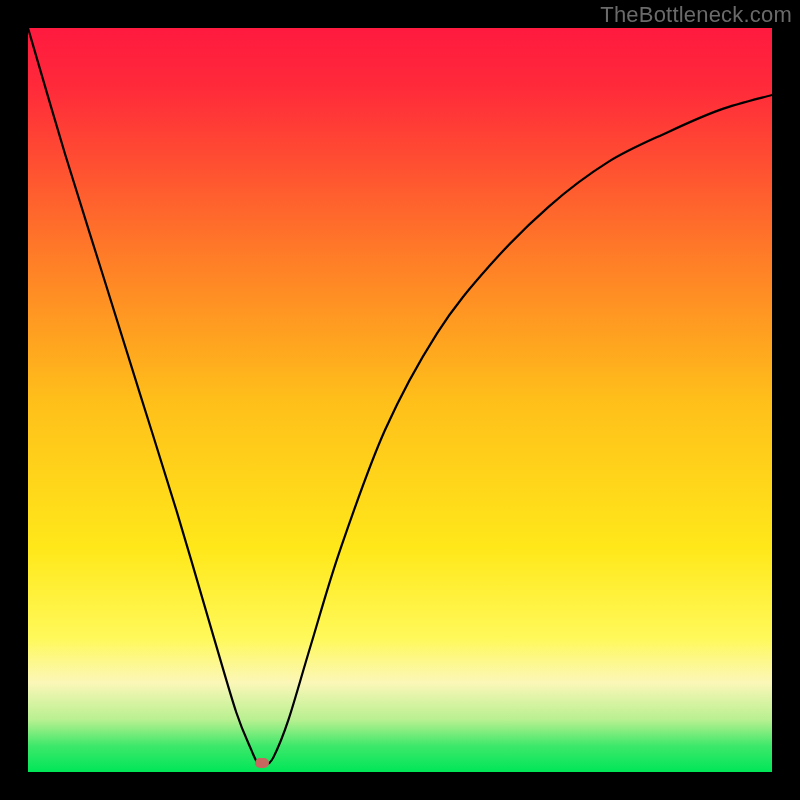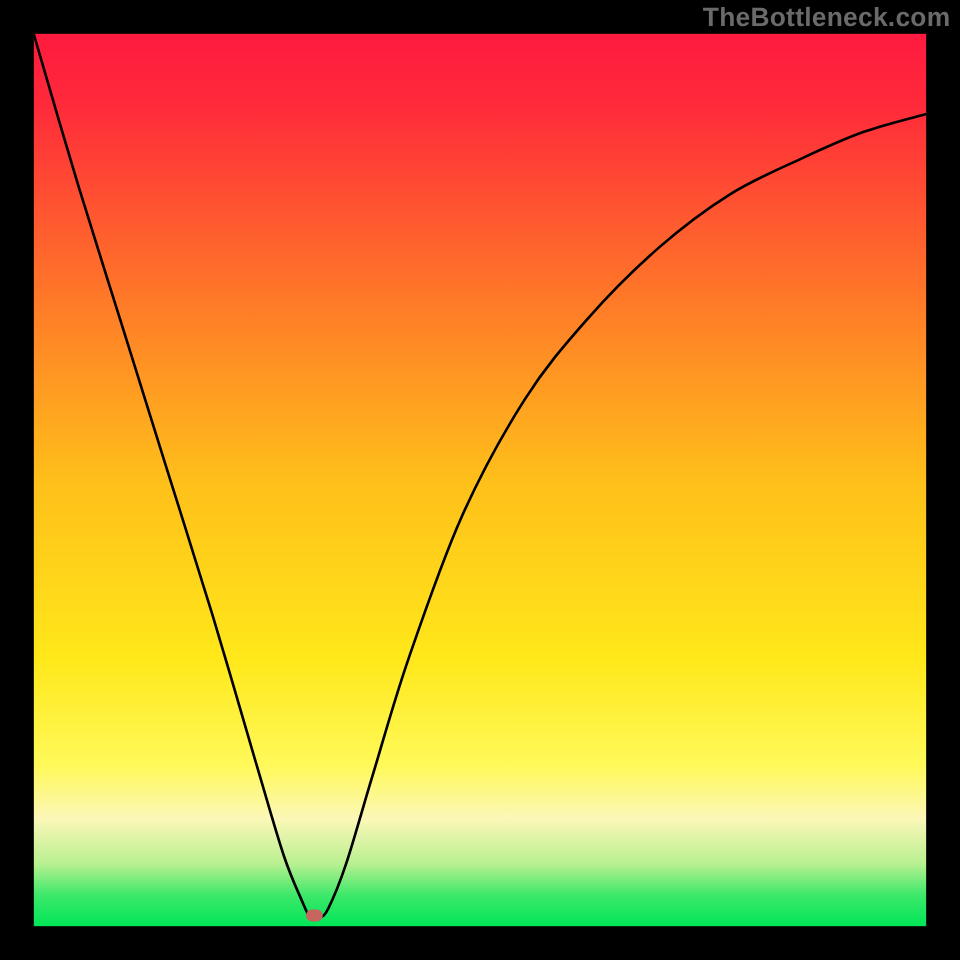--- a/index.html
+++ b/index.html
@@ -16,21 +16,21 @@
     width: 800px;
     height: 800px;
     background: #000;
   }
   .watermark {
     position: absolute;
     top: 2px;
     right: 8px;
     color: #6a6a6a;
     font-size: 22px;
-    font-weight: 700;
+    font-weight: 400;
     letter-spacing: 0.2px;
     z-index: 20;
   }
   .plot-frame {
     position: absolute;
     left: 28px;
     top: 28px;
     width: 744px;
     height: 744px;
     background: transparent;

